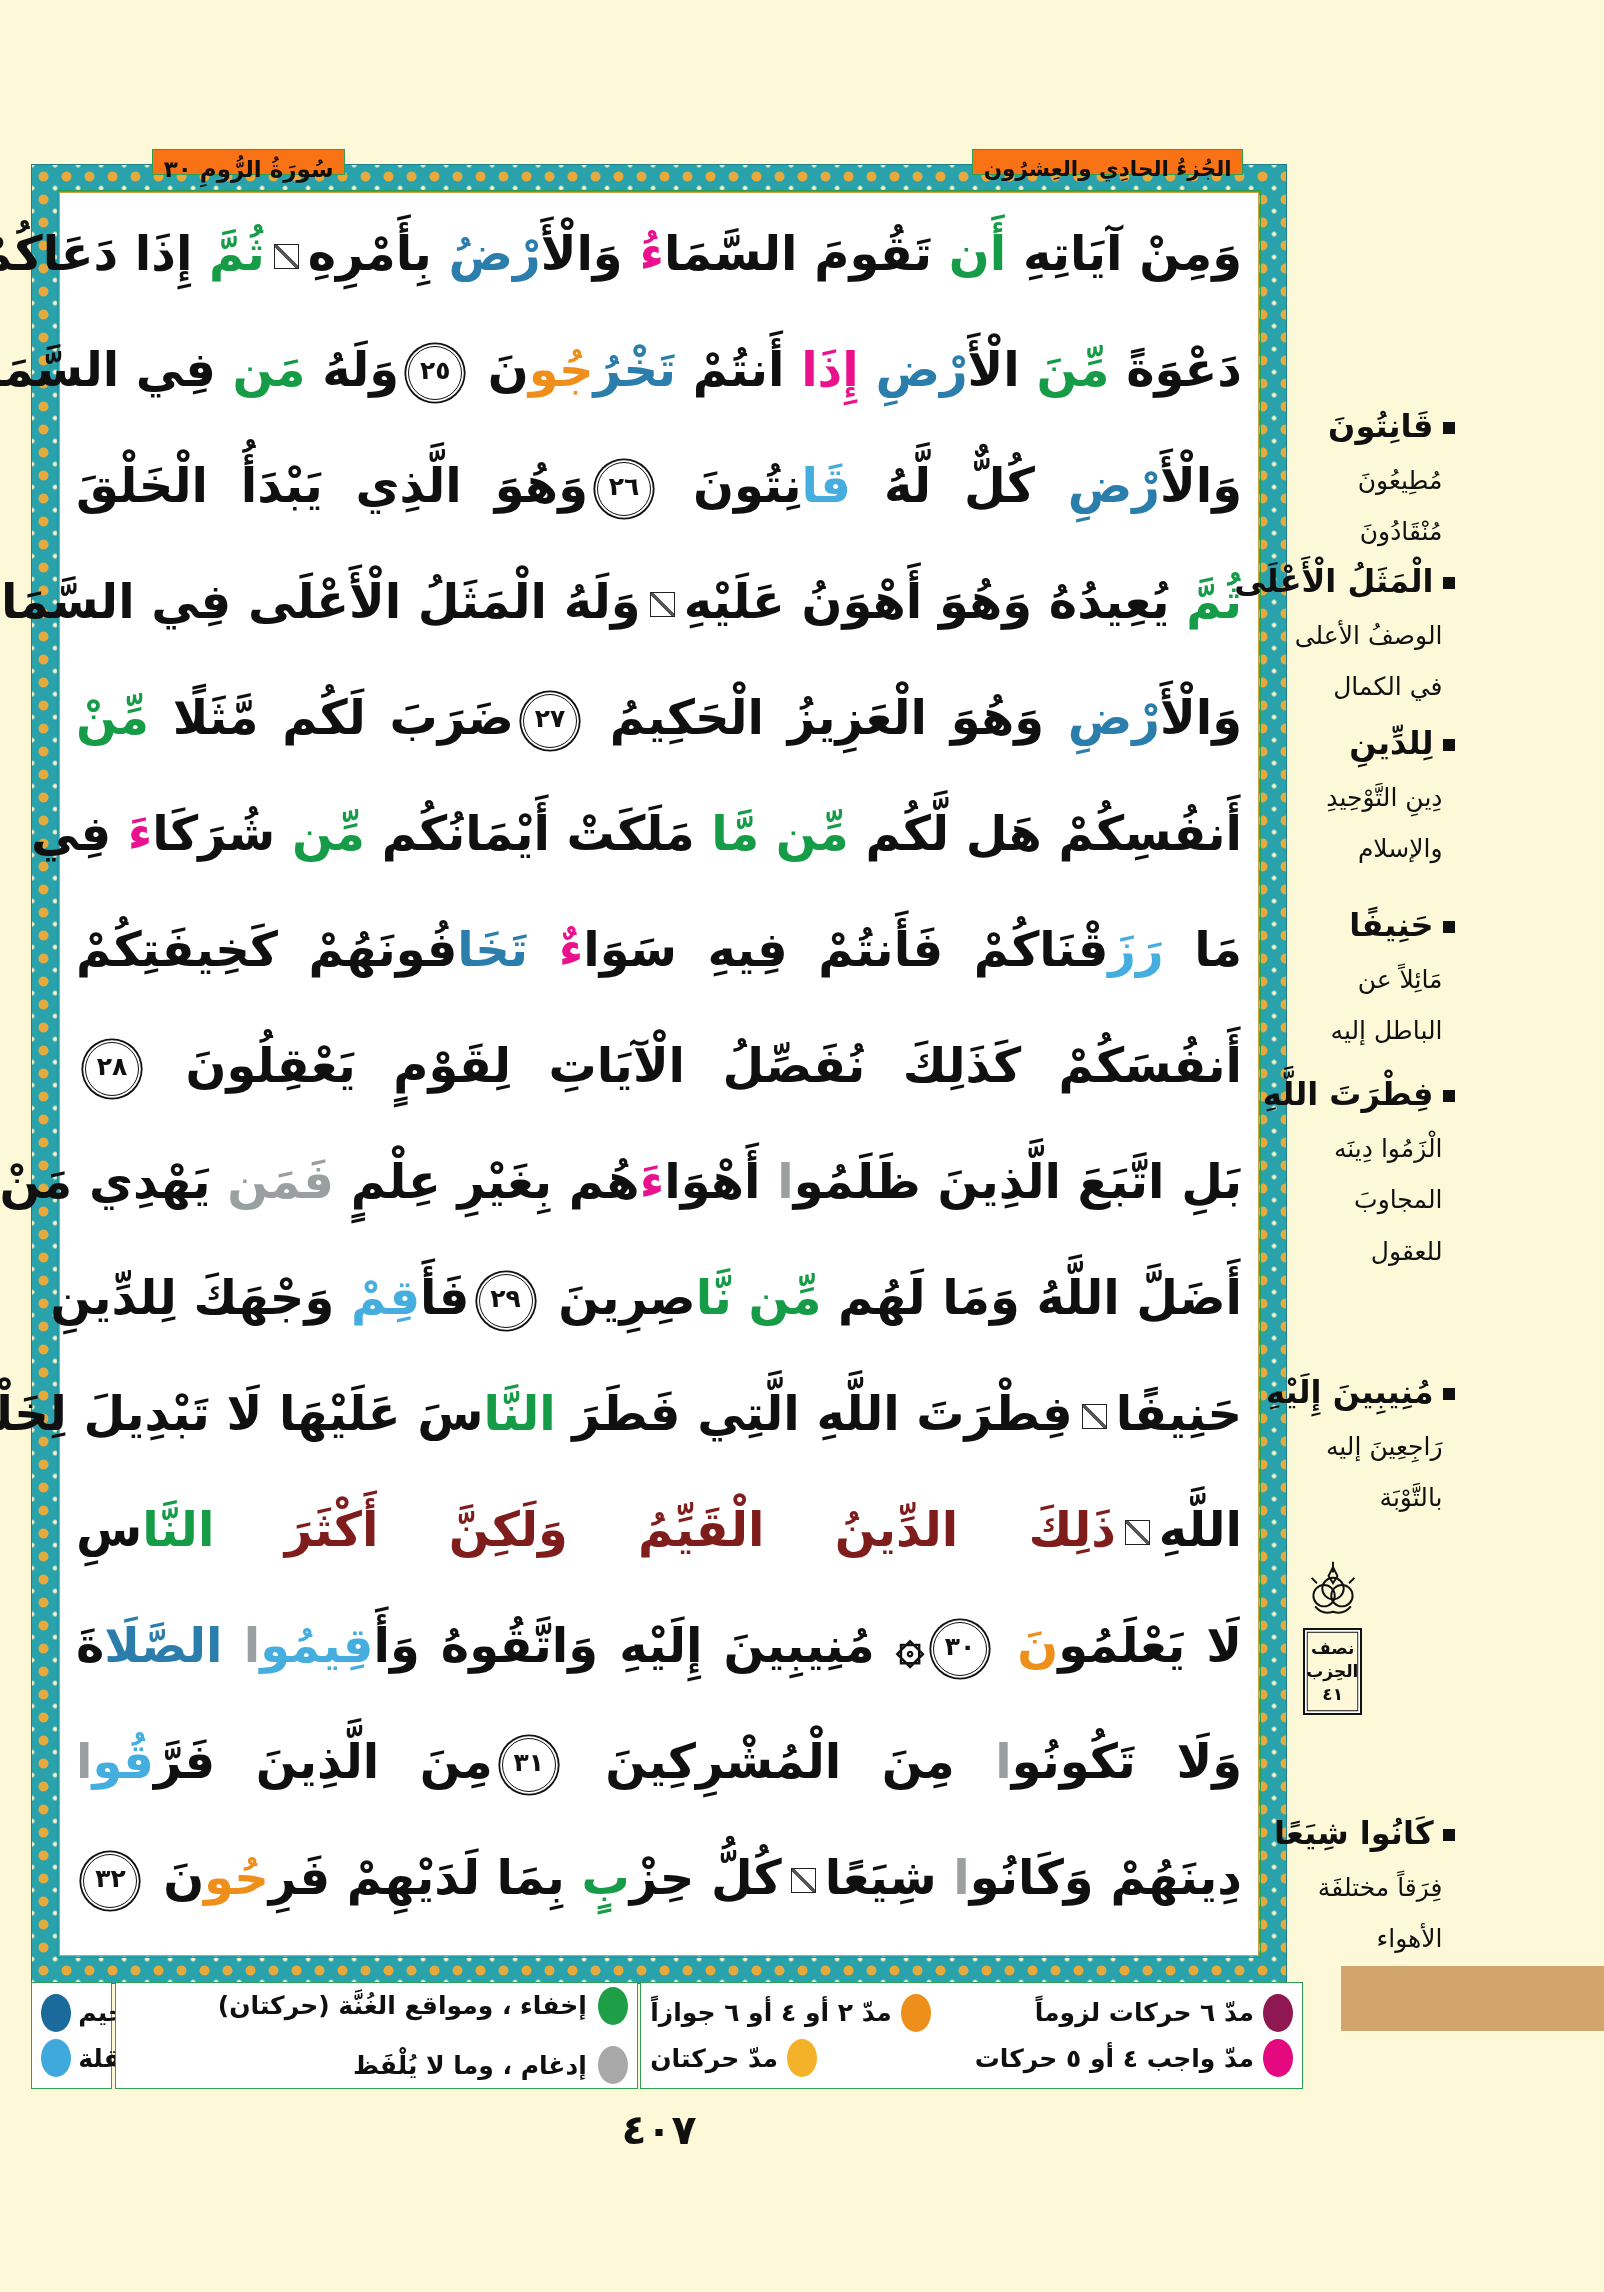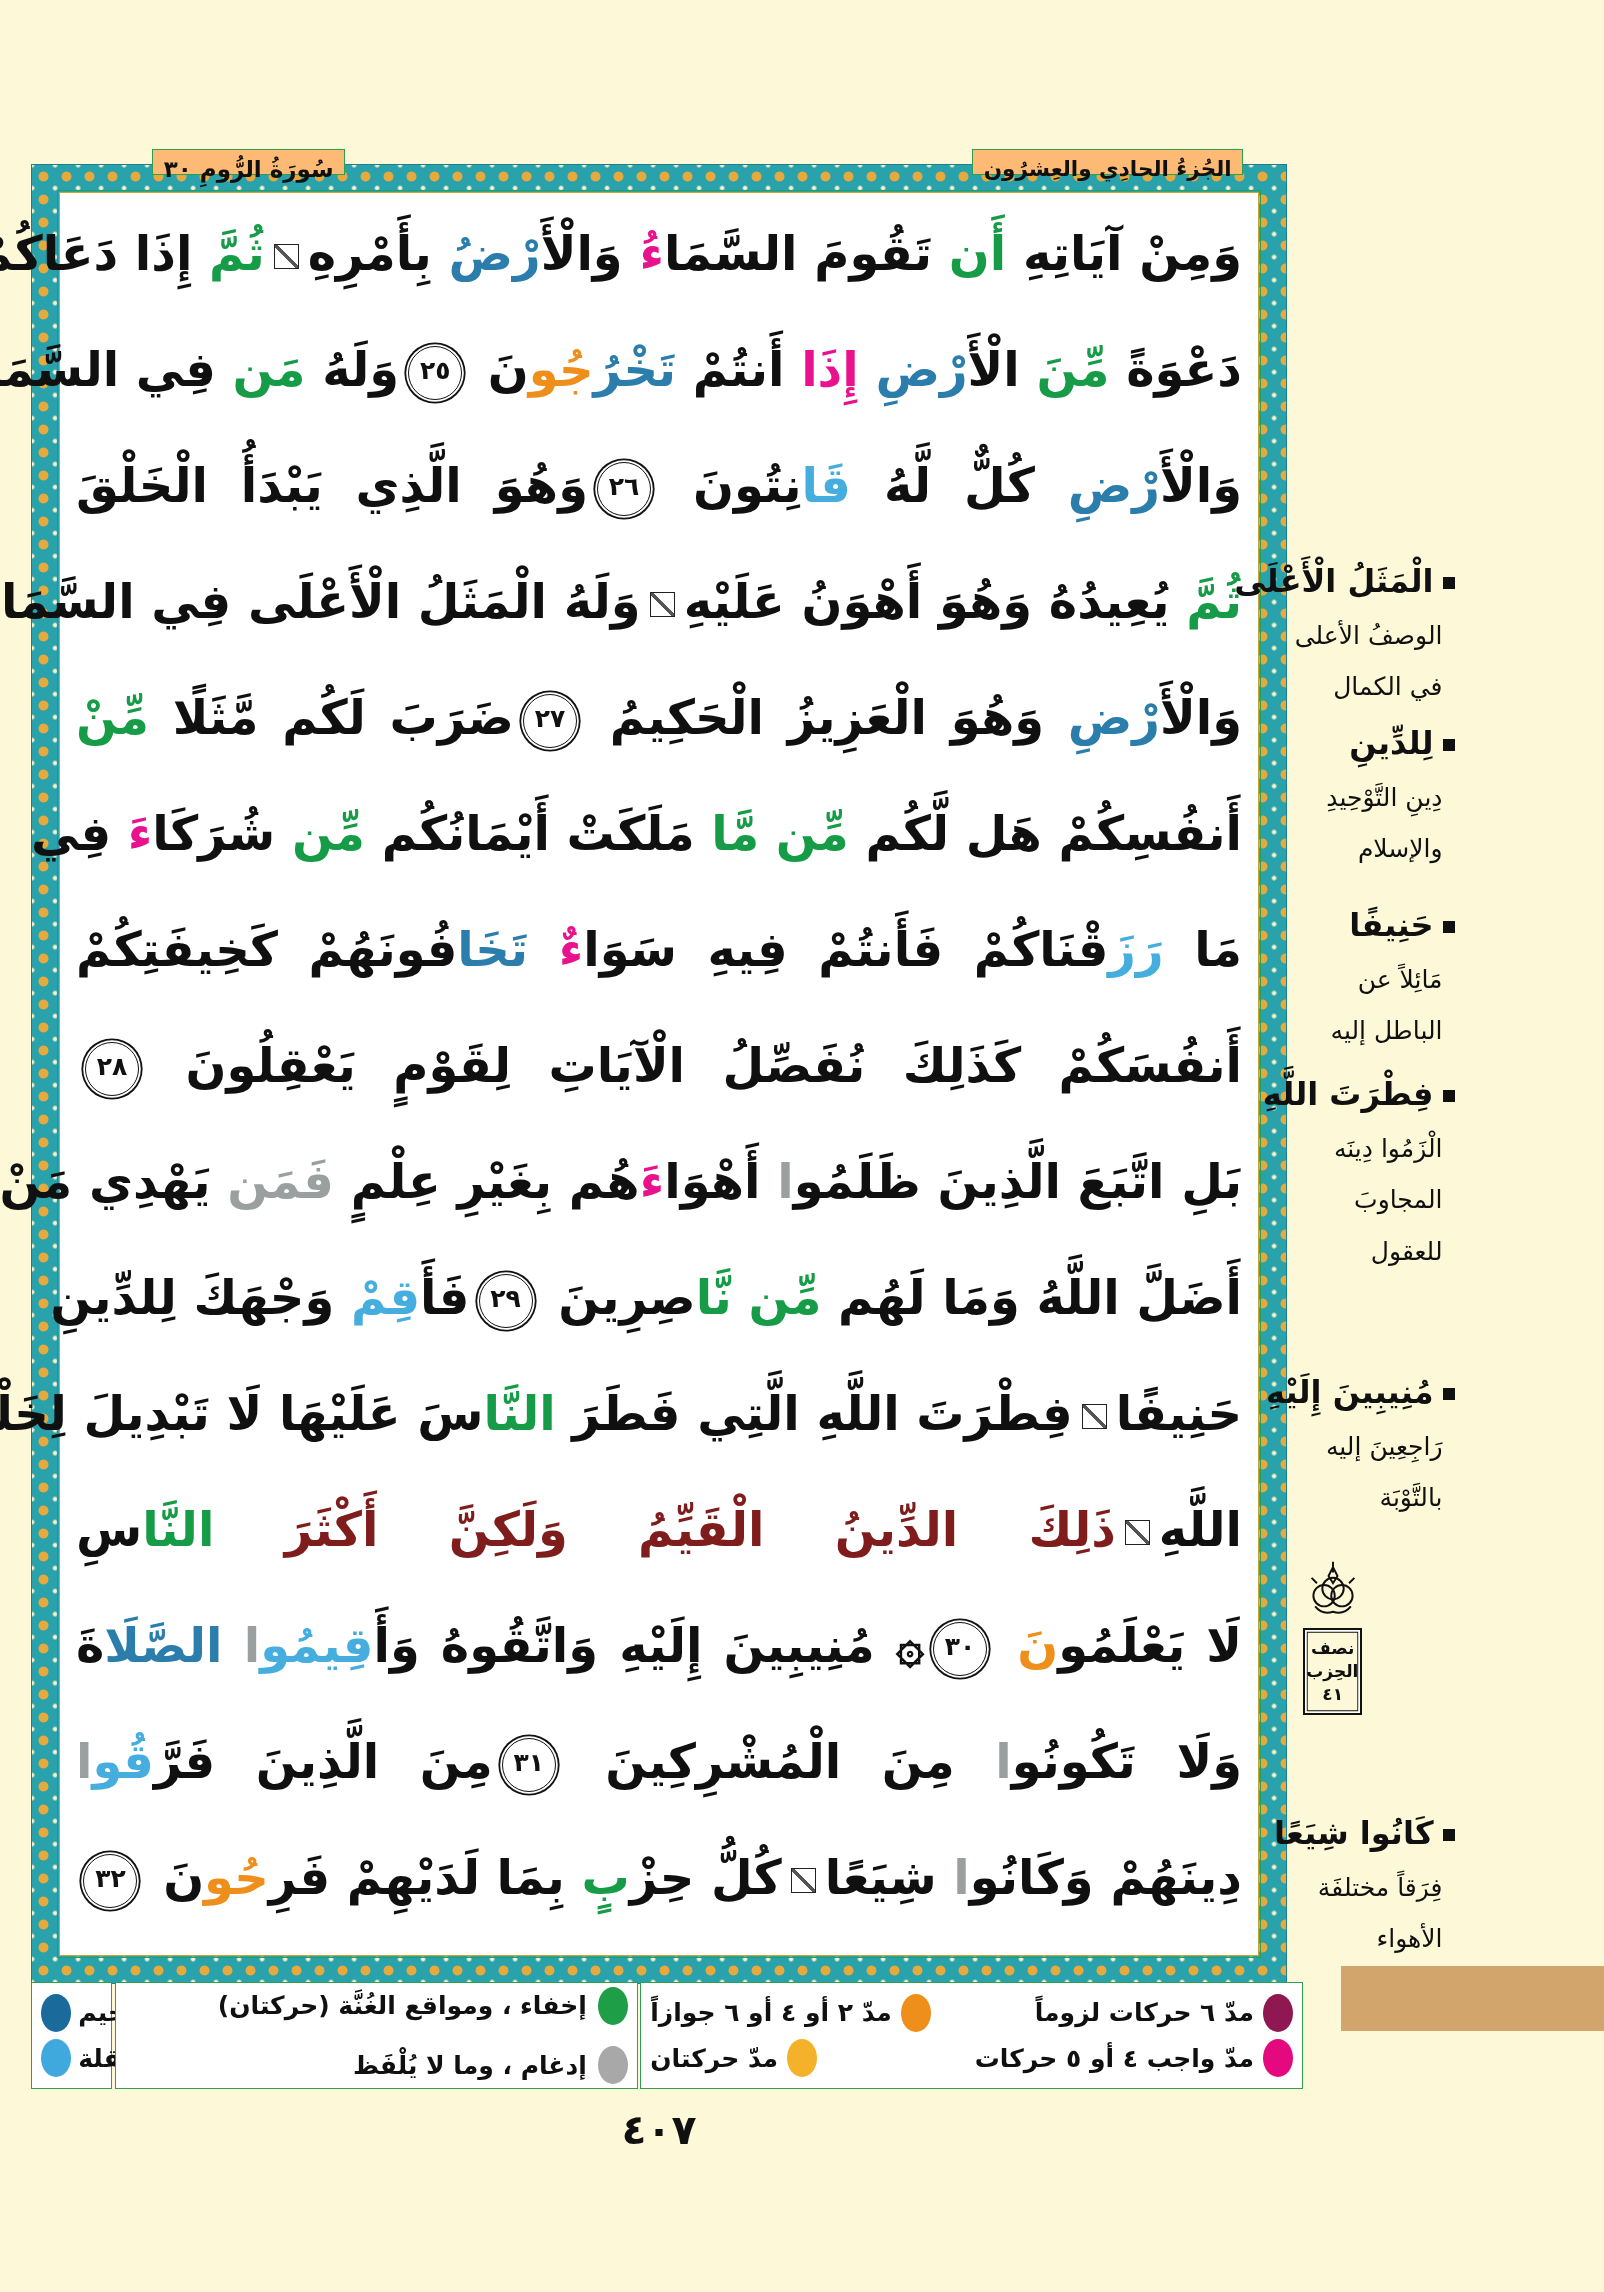--- a/index.html
+++ b/index.html
@@ -19,21 +19,21 @@
     background-position:0 0,11.6px 11.6px;
   }
   .frame .inner{
     position:absolute;inset:27px;background:#ffffff;
     border:1.8px solid #c9a23a;outline:0.9px solid #2e9e50;outline-offset:1.8px;
     box-sizing:border-box;padding:3.6px 14.3px;
   }
   
   .hbox{
     position:absolute;top:149px;height:26px;box-sizing:border-box;
-    background:#fdba74;border:1.8px solid #2e9e50;z-index:5;
+    background:#f97316;border:1.8px solid #2e9e50;z-index:5;
     font-weight:bold;font-size:23px;line-height:38px;padding:0 10.7px;
     direction:rtl;white-space:nowrap;text-align:center;
   }
   .hbox.surah{left:152px;min-width:112px;}
   .hbox.juz{left:972px;min-width:161px;font-size:21.5px;}
   
   .mushaf{position:absolute;left:60px;top:193px;width:1198px;height:1736px;
     box-sizing:border-box;padding:1.8px 16px;direction:rtl;}
   .mline{
     height:116px;line-height:116px;font-size:48px;font-weight:bold;
@@ -128,20 +128,25 @@
         <path d="M8 52 Q16 62 28 58 Q40 62 48 52"></path>
         <path d="M10 26 L4 20 M46 26 L52 20"></path>
       </g>
     </svg>
     <div class="hbx">
       <div>نصف</div>
       <div>الحِزب</div>
       <div>٤١</div>
     </div>
   </div>
+<div class="note" style="top: 407px;">
+      <div class="hw"><span class="nbullet"></span>قَانِتُونَ</div>
+      <div class="gl">مُطِيعُونَ</div>
+      <div class="gl">مُنْقَادُونَ</div>
+    </div>
     <div class="note" style="top: 562px;">
       <div class="hw"><span class="nbullet"></span>الْمَثَلُ الْأَعْلَى</div>
       <div class="gl">الوصفُ الأعلى</div>
       <div class="gl">في الكمال</div>
     </div>
     <div class="note" style="top: 724px;">
       <div class="hw"><span class="nbullet"></span>لِلدِّينِ</div>
       <div class="gl">دِينِ التَّوْحِيدِ</div>
       <div class="gl">والإسلام</div>
     </div>

